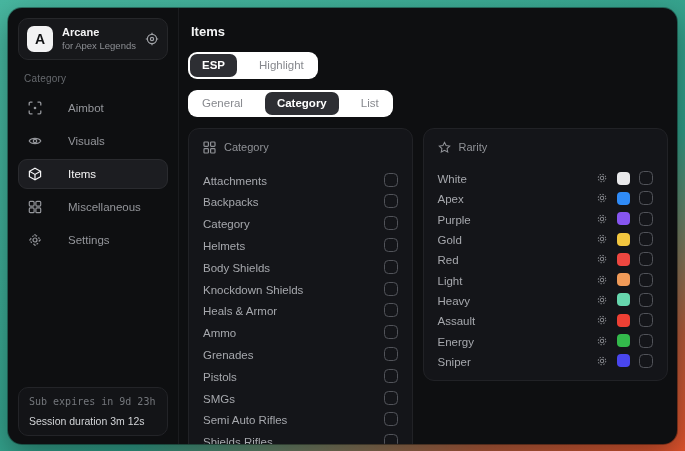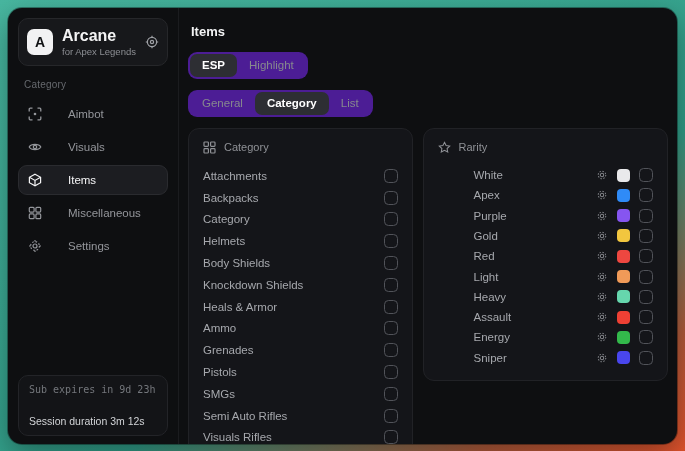--- a/index.html
+++ b/index.html
@@ -22,63 +22,63 @@
   .brand-card {
     display:flex; align-items:center; gap:9px; padding:7px 8px;
     background:#17181b; border:1px solid #26272a; border-radius:10px;
   }
   .brand-logo {
     width:26px; height:26px; border-radius:7px; background:#f2f2f3;
     color:#111214; font-weight:bold; font-size:14px;
     display:flex; align-items:center; justify-content:center; flex:0 0 26px;
   }
   .brand-text { display:flex; flex-direction:column; line-height:1.25; }
-  .brand-name { font-size:16px; font-weight:bold; color:#f4f4f5; }
+  .brand-name { font-size:11px; font-weight:bold; color:#f4f4f5; }
   .brand-sub  { font-size:9.5px; color:#8d8f94; }
   .brand-gear { margin-left:auto; color:#9fa1a6; display:flex; cursor:pointer; }
   .section-label { font-size:10px; color:#66696e; margin:13px 6px 9px 6px; letter-spacing:.2px; }
   .nav-item {
     display:flex; align-items:center; gap:26px; padding:7px 9px; margin-bottom:3px;
     border-radius:9px; border:1px solid transparent;
     color:#94969b; font-size:11.5px; cursor:pointer;
   }
   .nav-item.active { background:#1c1d21; border-color:#2a2b2f; color:#f5f5f6; }
   .nav-item .ico { display:flex; width:14px; height:14px; }
   .sidebar-spacer { flex:1; }
   .session-box {
     border:1px solid #232428; background:#131417; border-radius:10px; padding:8px 10px;
   }
-  .session-line1 { font-family:"DejaVu Sans Mono","Liberation Mono",monospace; font-size:10px; color:#74777c; margin-bottom:20px; }
+  .session-line1 { font-family:"DejaVu Sans Mono","Liberation Mono",monospace; font-size:10px; color:#74777c; margin-bottom:8px; }
   .session-line2 { font-size:10.5px; color:#d2d4d7; }
   
   .main { flex:1; padding:14px 9px 0 9px; display:flex; flex-direction:column; overflow:hidden; }
   .page-title { font-size:13px; font-weight:bold; color:#f2f3f4; margin:2px 0 13px 3px; }
   .seg-row { margin-bottom:11px; }
-  .seg { display:inline-flex; background:#4c1d95; border-radius:9px; padding:2px; gap:0; }
+  .seg { display:inline-flex; background:#ffffff; border-radius:9px; padding:2px; gap:10px; }
   .seg-chip {
     padding:4px 12px; border-radius:7px; font-size:11.5px; color:#87898e; cursor:pointer;
     line-height:1.3;
   }
   .seg-chip.active { background:#2d2e33; color:#ffffff; font-weight:bold; }
   .panels { display:flex; gap:10px; align-items:flex-start; flex:1; }
   .panel {
     background:#141519; border:1px solid #212226; border-radius:11px; padding:12px 14px;
   }
   .panel-category { width:234px; }
   .panel-rarity   { width:256px; }
   .panel-head {
     display:flex; align-items:center; gap:8px; color:#8f9196; font-size:11px;
     margin-bottom:11px;
   }
   .panel-head .ico { display:flex; }
   .row {
-    display:flex; align-items:center; justify-content:space-between;
+    display:flex; align-items:flex-end; justify-content:space-between;
   }
   .row-cat { height:21.8px; }
-  .row-rar { height:20.3px;margin-left:36px; }
+  .row-rar { height:20.3px; }
   .row-label { font-size:11.5px; color:#a6a8ad; }
   .checkbox {
     width:14px; height:14px; border:1.5px solid #515359; border-radius:4.5px;
     background:transparent; cursor:pointer; flex:0 0 14px;
   }
   .rar-right { display:flex; align-items:center; gap:9px; }
   .gear-btn { display:flex; color:#84868b; cursor:pointer; }
   .swatch { width:13px; height:13px; border-radius:4px; cursor:pointer; }
   svg { display:block; }
 </style>
@@ -243,21 +243,21 @@
         </div>
         <div class="row row-cat">
           <span class="row-label">SMGs</span>
           <span class="checkbox"></span>
         </div>
         <div class="row row-cat">
           <span class="row-label">Semi Auto Rifles</span>
           <span class="checkbox"></span>
         </div>
         <div class="row row-cat">
-          <span class="row-label">Visuals Rifles</span>
+          <span class="row-label">Shields Rifles</span>
           <span class="checkbox"></span>
         </div>
 
       </div>
 
       <div class="panel panel-rarity">
         <div class="panel-head">
           <span class="ico">
             <svg width="13" height="13" viewBox="0 0 14 14" fill="none" stroke="currentColor" stroke-width="1.1">
               <path d="M7 1.4 L8.7 4.9 L12.6 5.4 L9.8 8.1 L10.5 11.9 L7 10 L3.5 11.9 L4.2 8.1 L1.4 5.4 L5.3 4.9 Z"></path>

